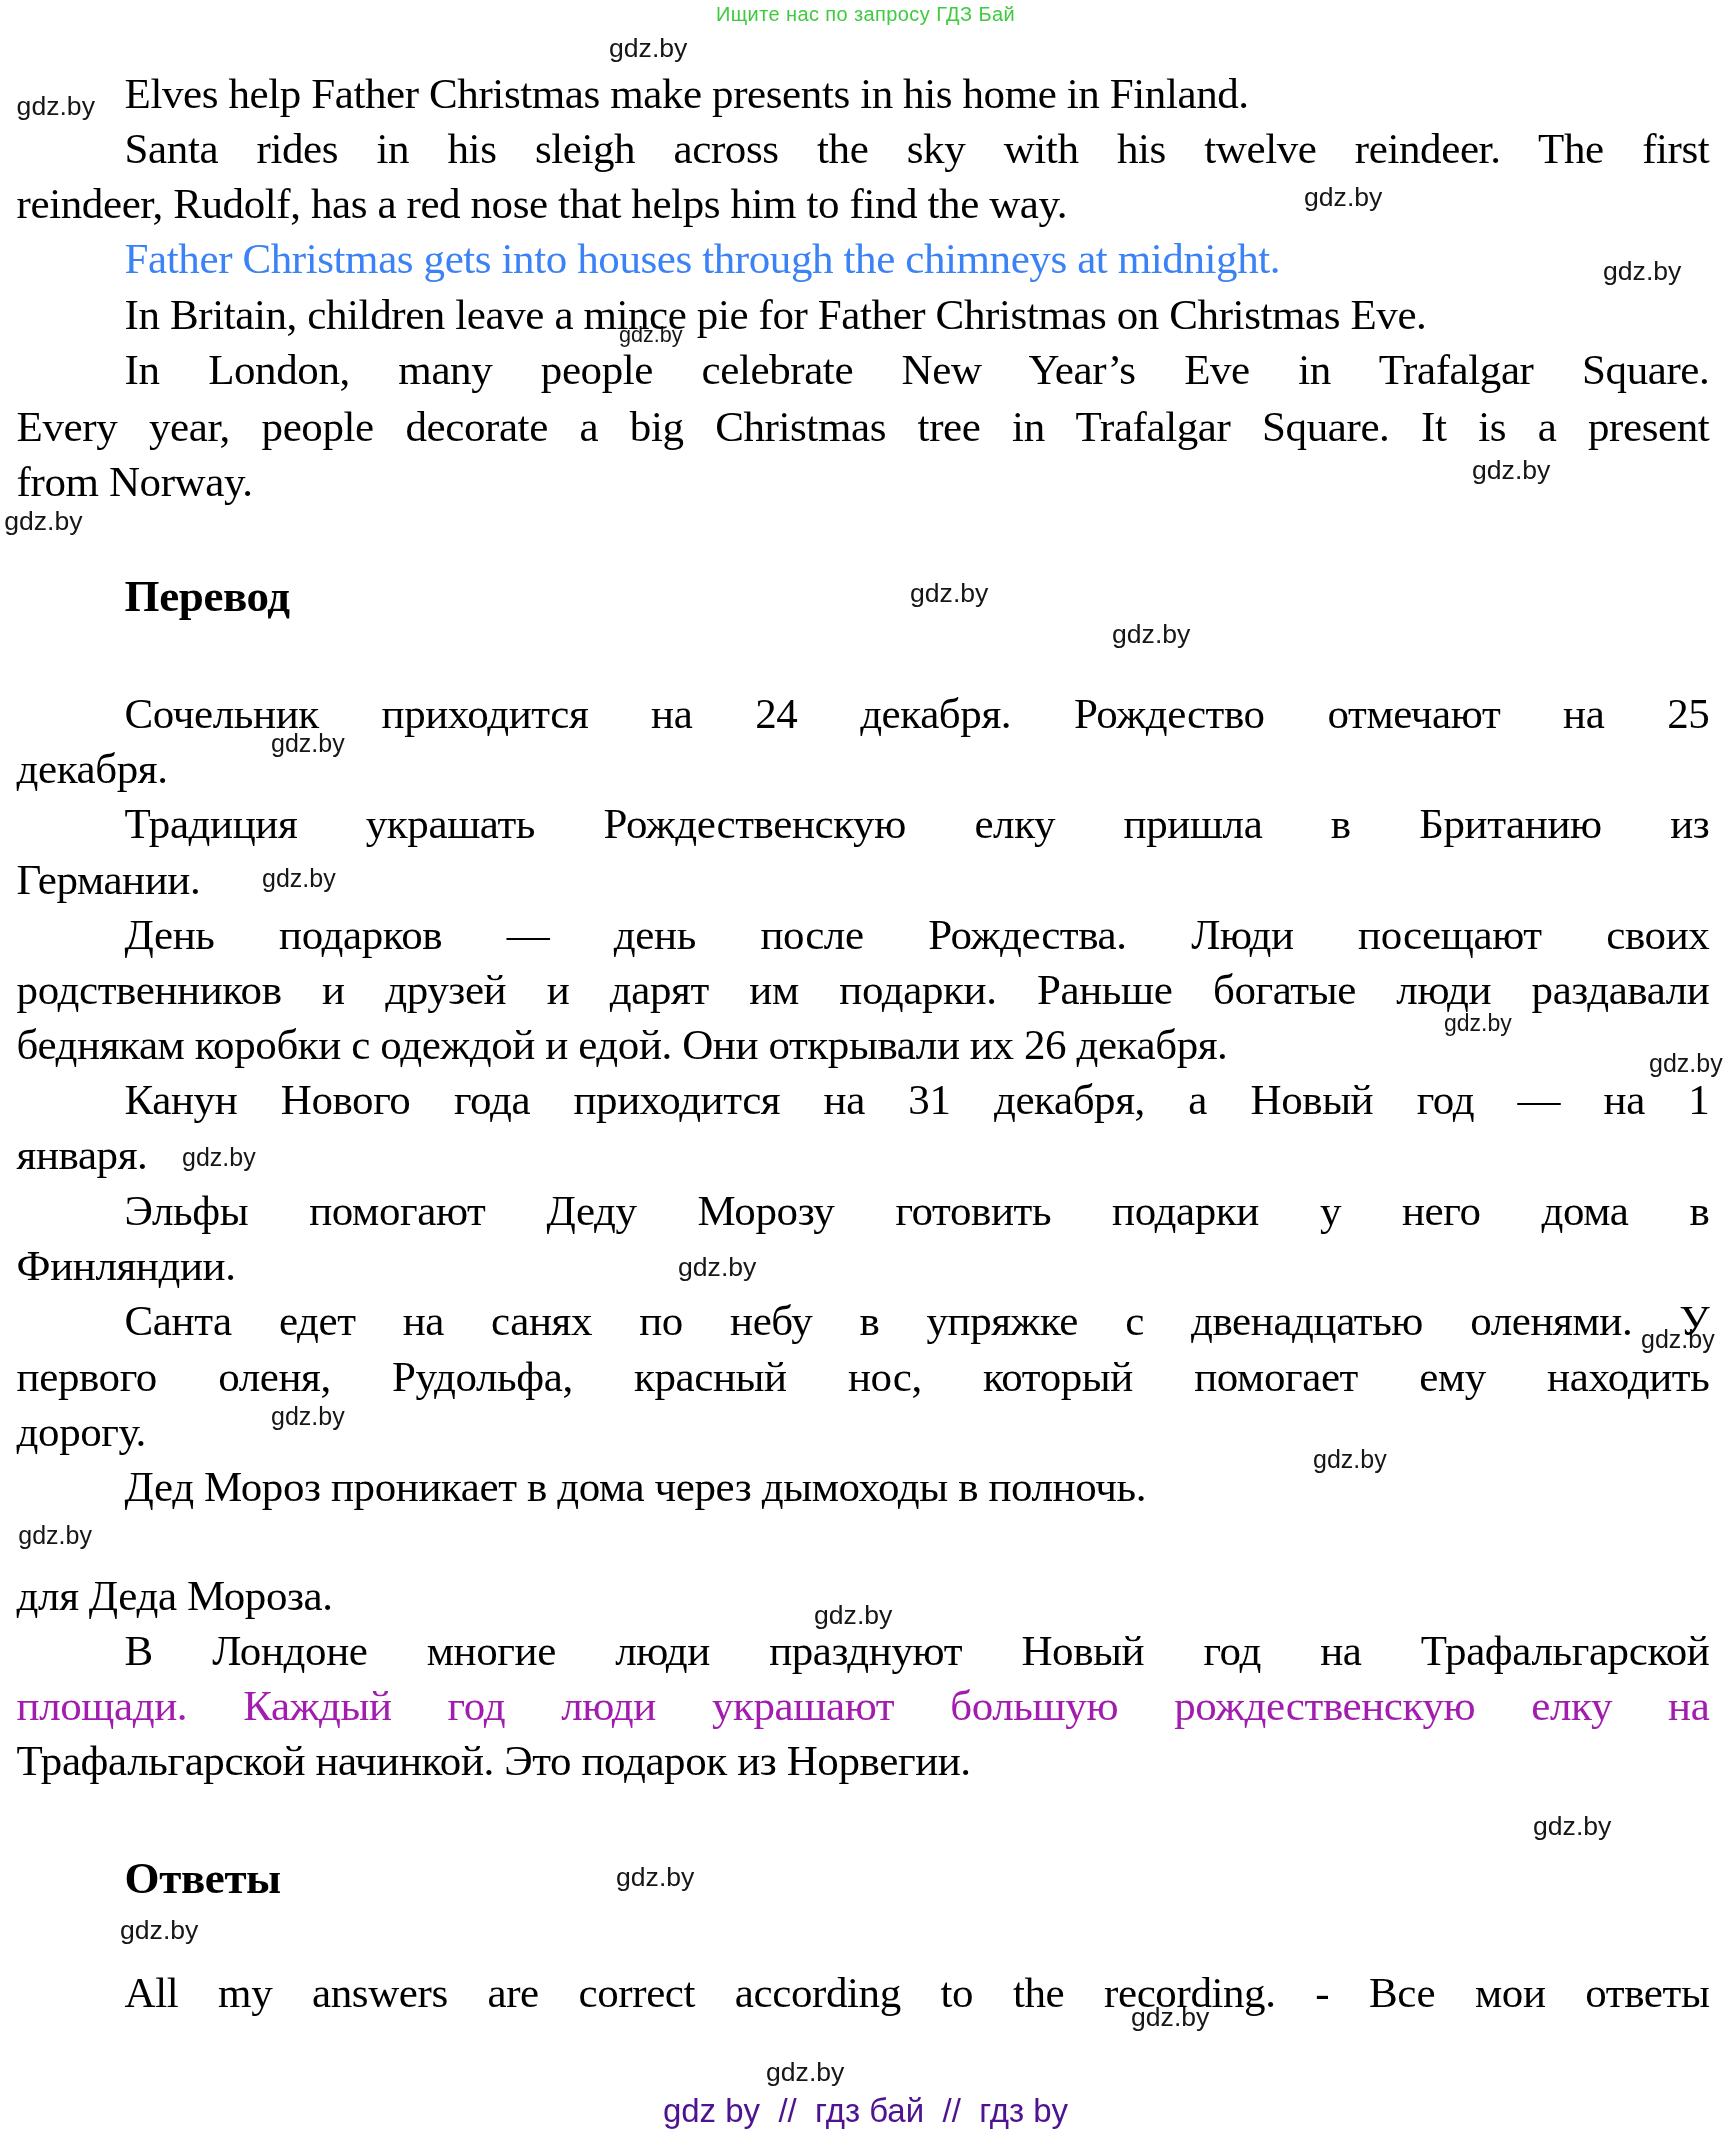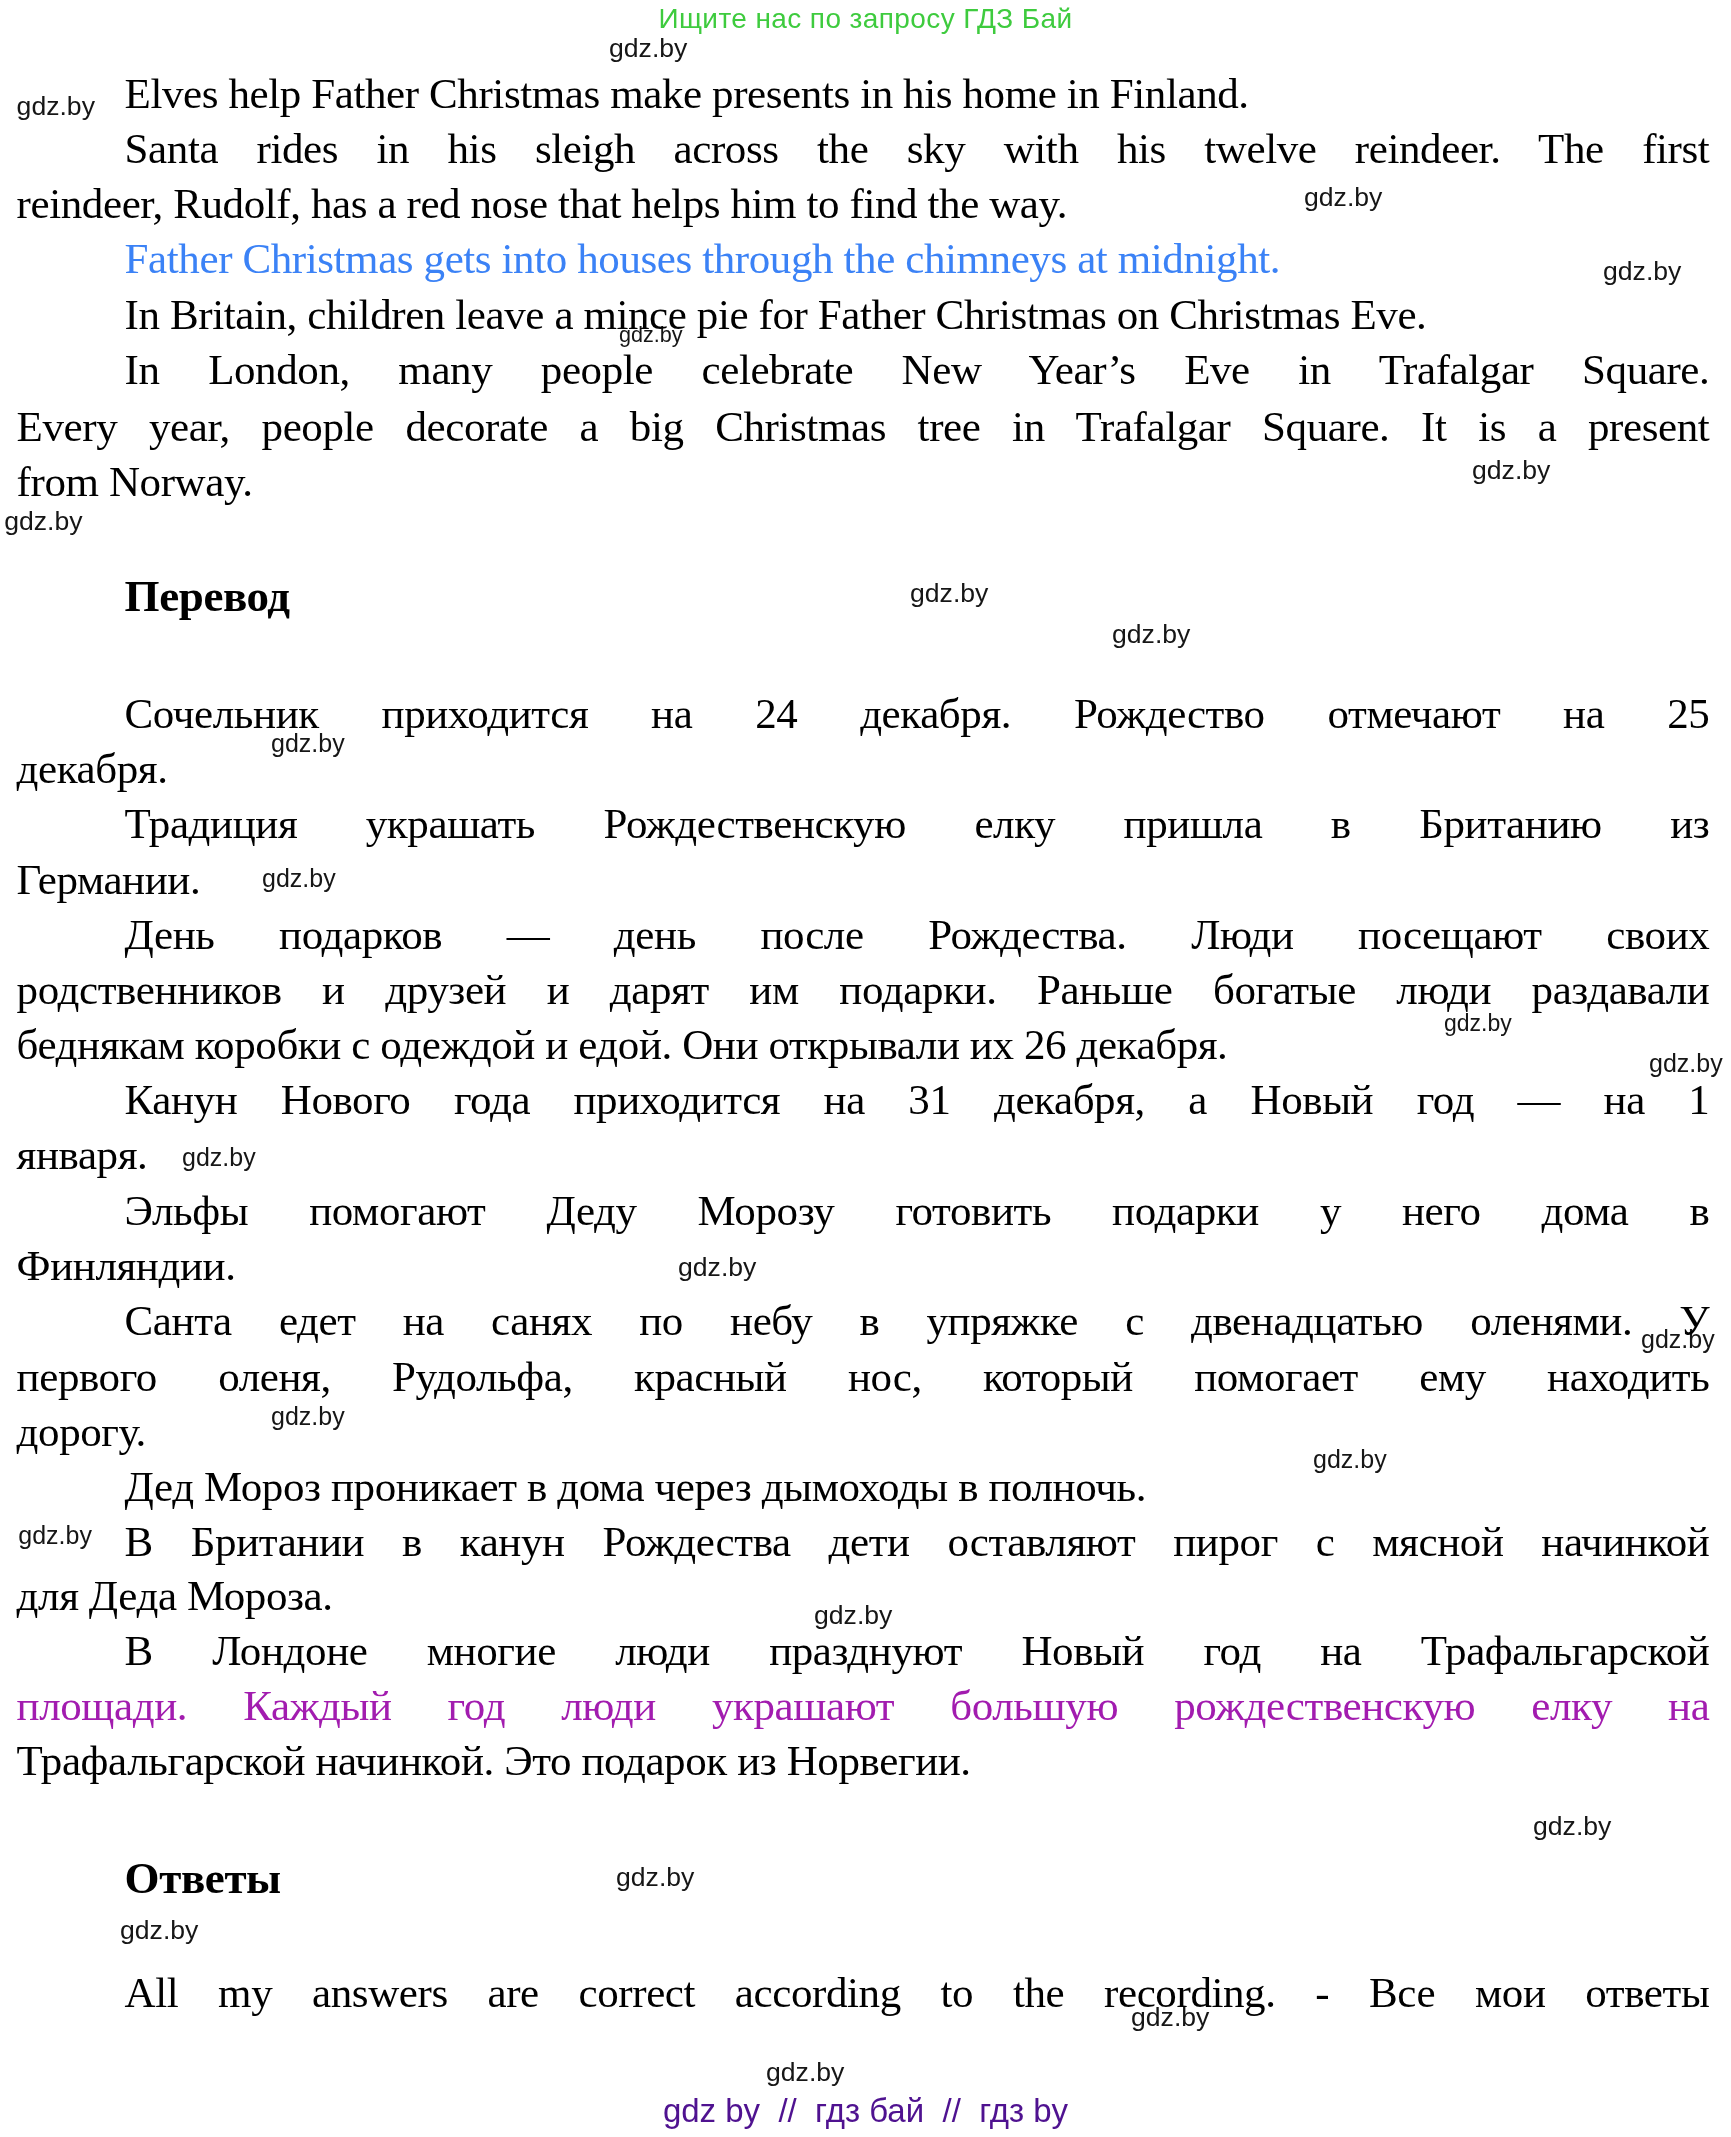--- a/index.html
+++ b/index.html
@@ -11,21 +11,21 @@
     overflow: hidden;
     font-family: "Liberation Serif", serif;
     color: #000;
   }
   .promo {
     position: absolute;
     top: 3.3px; left: 0;
     width: 100%;
     text-align: center;
     font-family: "Liberation Sans", sans-serif;
-    font-size: 28px;
+    font-size: 20px;
     font-weight: 500;
     letter-spacing: 0.4px;
   }
   .text-layer, .wm-layer { position: absolute; inset: 0; }
   .line {
     position: absolute;
     left: 16.6px;
     right: 21.6px;
     font-size: 43px;
     line-height: 1.08;
@@ -102,21 +102,20 @@
       <div class="line just" style="top: 967px; color: rgb(0, 0, 0);">родственников и друзей и дарят им подарки. Раньше богатые люди раздавали</div>
       <div class="line" style="top: 1022px; color: rgb(0, 0, 0);">беднякам коробки с одеждой и едой. Они открывали их 26 декабря.</div>
       <div class="line indent just" style="top: 1077px; color: rgb(0, 0, 0);">Канун Нового года приходится на 31 декабря, а Новый год — на 1</div>
       <div class="line" style="top: 1132px; color: rgb(0, 0, 0);">января.</div>
       <div class="line indent just" style="top: 1188px; color: rgb(0, 0, 0);">Эльфы помогают Деду Морозу готовить подарки у него дома в</div>
       <div class="line" style="top: 1243px; color: rgb(0, 0, 0);">Финляндии.</div>
       <div class="line indent just" style="top: 1298px; color: rgb(0, 0, 0);">Санта едет на санях по небу в упряжке с двенадцатью оленями. У</div>
       <div class="line just" style="top: 1354px; color: rgb(0, 0, 0);">первого оленя, Рудольфа, красный нос, который помогает ему находить</div>
       <div class="line" style="top: 1409px; color: rgb(0, 0, 0);">дорогу.</div>
       <div class="line indent" style="top: 1464px; color: rgb(0, 0, 0);">Дед Мороз проникает в дома через дымоходы в полночь.</div>
-      <div class="line indent just" style="top: 1519px; color: rgb(0, 0, 0);">В Британии в канун Рождества дети оставляют пирог с мясной начинкой</div>
       <div class="line" style="top: 1573px; color: rgb(0, 0, 0);">для Деда Мороза.</div>
       <div class="line indent just" style="top: 1628px; color: rgb(0, 0, 0);">В Лондоне многие люди празднуют Новый год на Трафальгарской</div>
       <div class="line just" style="top: 1683px; color: #a21caf;">площади. Каждый год люди украшают большую рождественскую елку на</div>
       <div class="line" style="top: 1738px; color: rgb(0, 0, 0);">Трафальгарской начинкой. Это подарок из Норвегии.</div>
       <div class="line indent heading" style="top: 1854px; color: rgb(0, 0, 0);">Ответы</div>
       <div class="line indent just" style="top: 1970px; color: rgb(0, 0, 0);">All my answers are correct according to the recording. - Все мои ответы</div>
     </div>
   <div class="footer" style="color: rgb(79, 18, 144);">gdz by  //  гдз бай  //  гдз by</div>
 </div>
 

